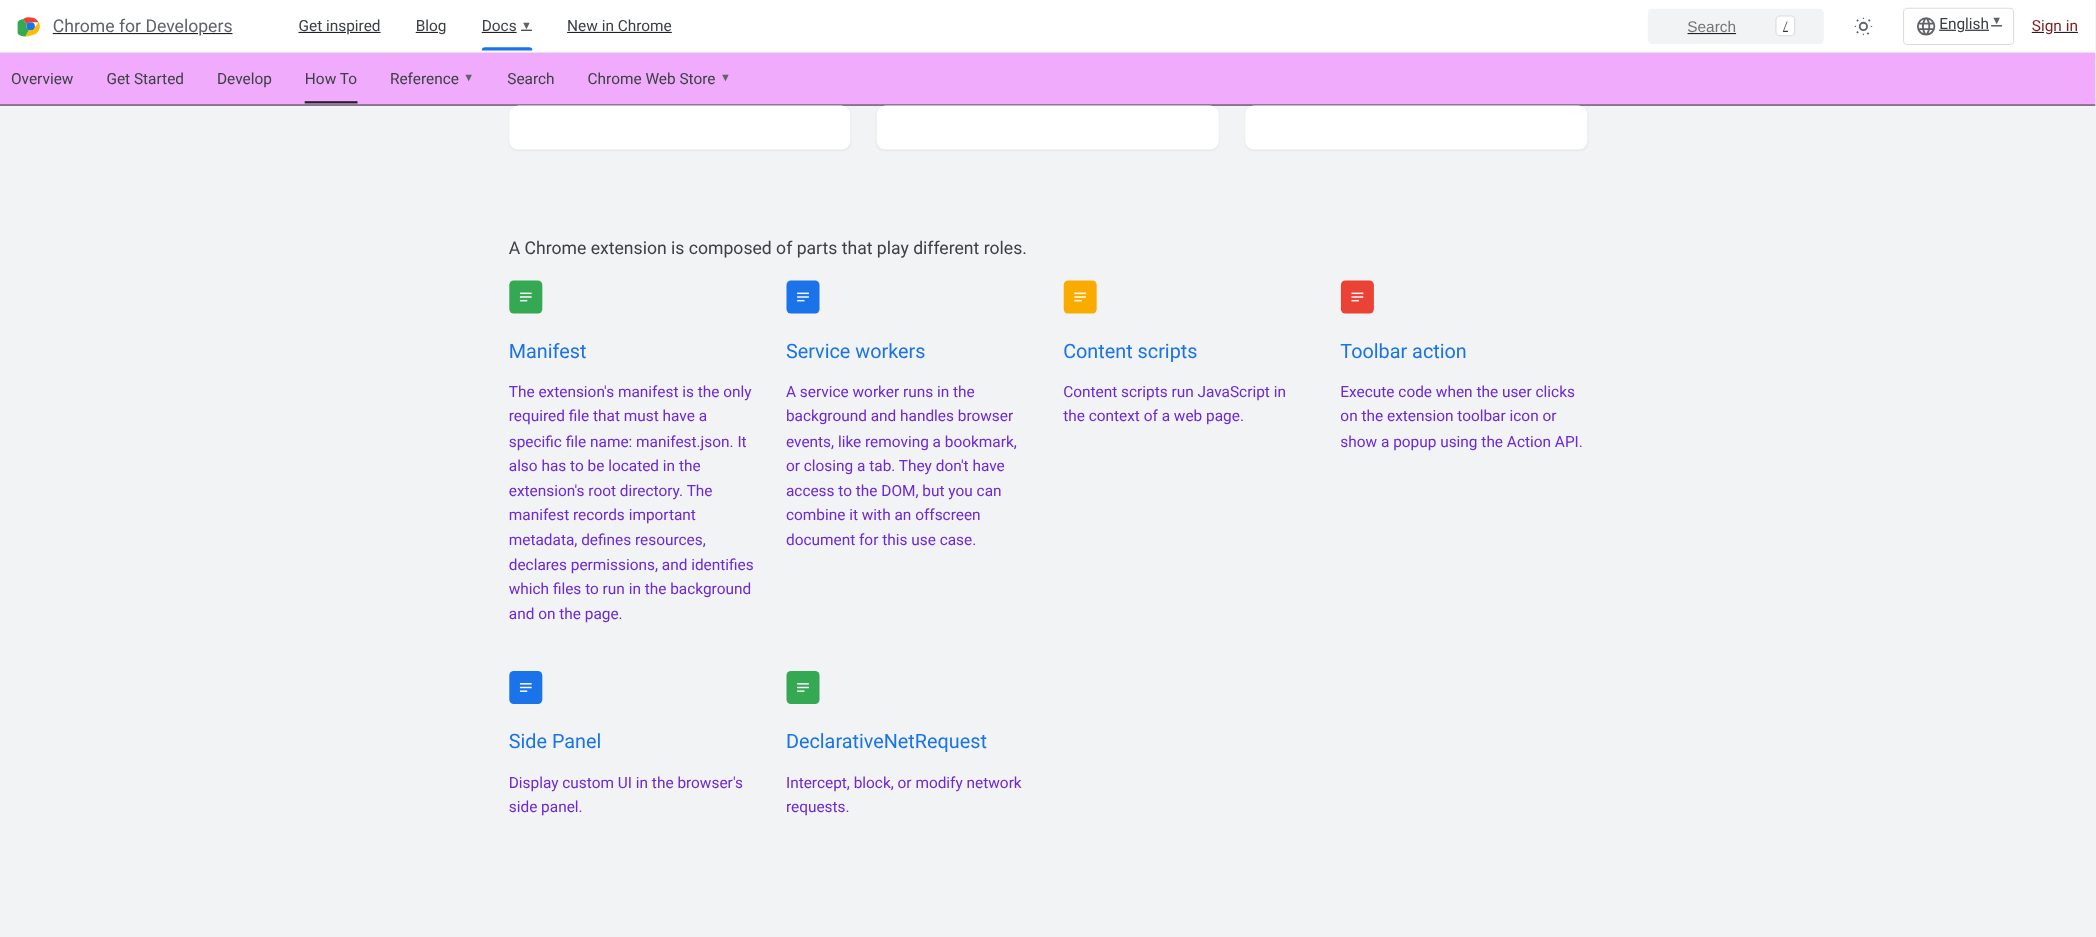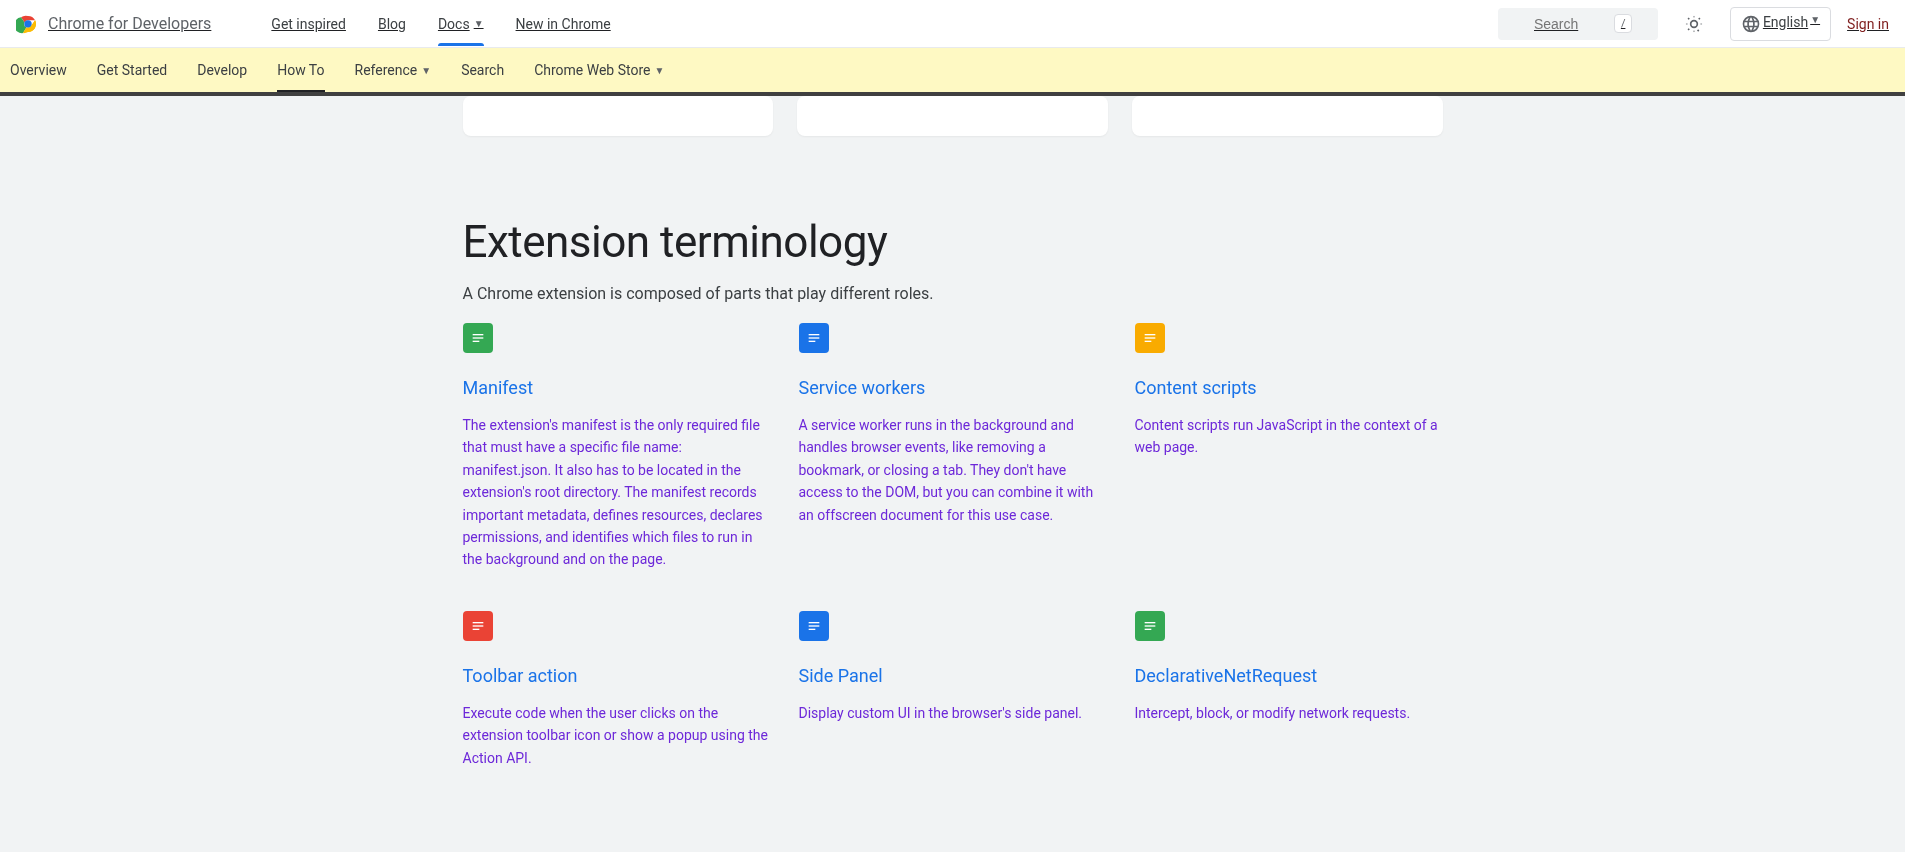--- a/index.html
+++ b/index.html
@@ -113,27 +113,27 @@
     .lang-selector {
       border: 1px solid #dadce0;
       border-radius: 4px;
     }
     .signin-link {
       color: #7f1d1d;
       font-size: 14px;
       cursor: pointer;
     }
     .sub-header {
-      background: #fef9c3;
+      background: #f0abfc;
       display: flex;
       align-items: center;
       height: 48px;
       padding: 0 10px;
       gap: 30px;
-      border-bottom: 4px solid #404040;
+      border-bottom: 1px solid #404040;
     }
     .sub-nav-item {
       font-size: 14px;
       color: #3c4043;
       cursor: pointer;
       display: flex;
       align-items: center;
       gap: 4px;
       padding: 14px 0;
       position: relative;
@@ -171,21 +171,21 @@
       margin-bottom: 16px;
       letter-spacing: -0.5px;
     }
     .section-subtitle {
       font-size: 16px;
       color: #3c4043;
       margin-bottom: 20px;
     }
     .terminology-grid {
       display: grid;
-      grid-template-columns: repeat(3, 1fr);
+      grid-template-columns: repeat(4, 1fr);
       gap: 40px 28px;
     }
     .term-card {
       display: flex;
       flex-direction: column;
     }
     .term-icon {
       width: 30px;
       height: 30px;
       border-radius: 4px;
@@ -303,21 +303,20 @@
     </div>
   </nav>
 
 <main class="main-content">
   <div class="cards-row">
     <div class="placeholder-card"></div>
     <div class="placeholder-card"></div>
     <div class="placeholder-card"></div>
   </div>
 
-  <h1 class="section-title">Extension terminology</h1>
   <p class="section-subtitle">A Chrome extension is composed of parts that play different roles.</p>
 
   <div class="terminology-grid" id="term-grid">
       <div class="term-card">
         <div class="term-icon green">
           <svg viewBox="0 0 24 24">
             <rect x="4" y="6" width="16" height="2"></rect>
             <rect x="4" y="11" width="16" height="2"></rect>
             <rect x="4" y="16" width="10" height="2"></rect>
           </svg>

